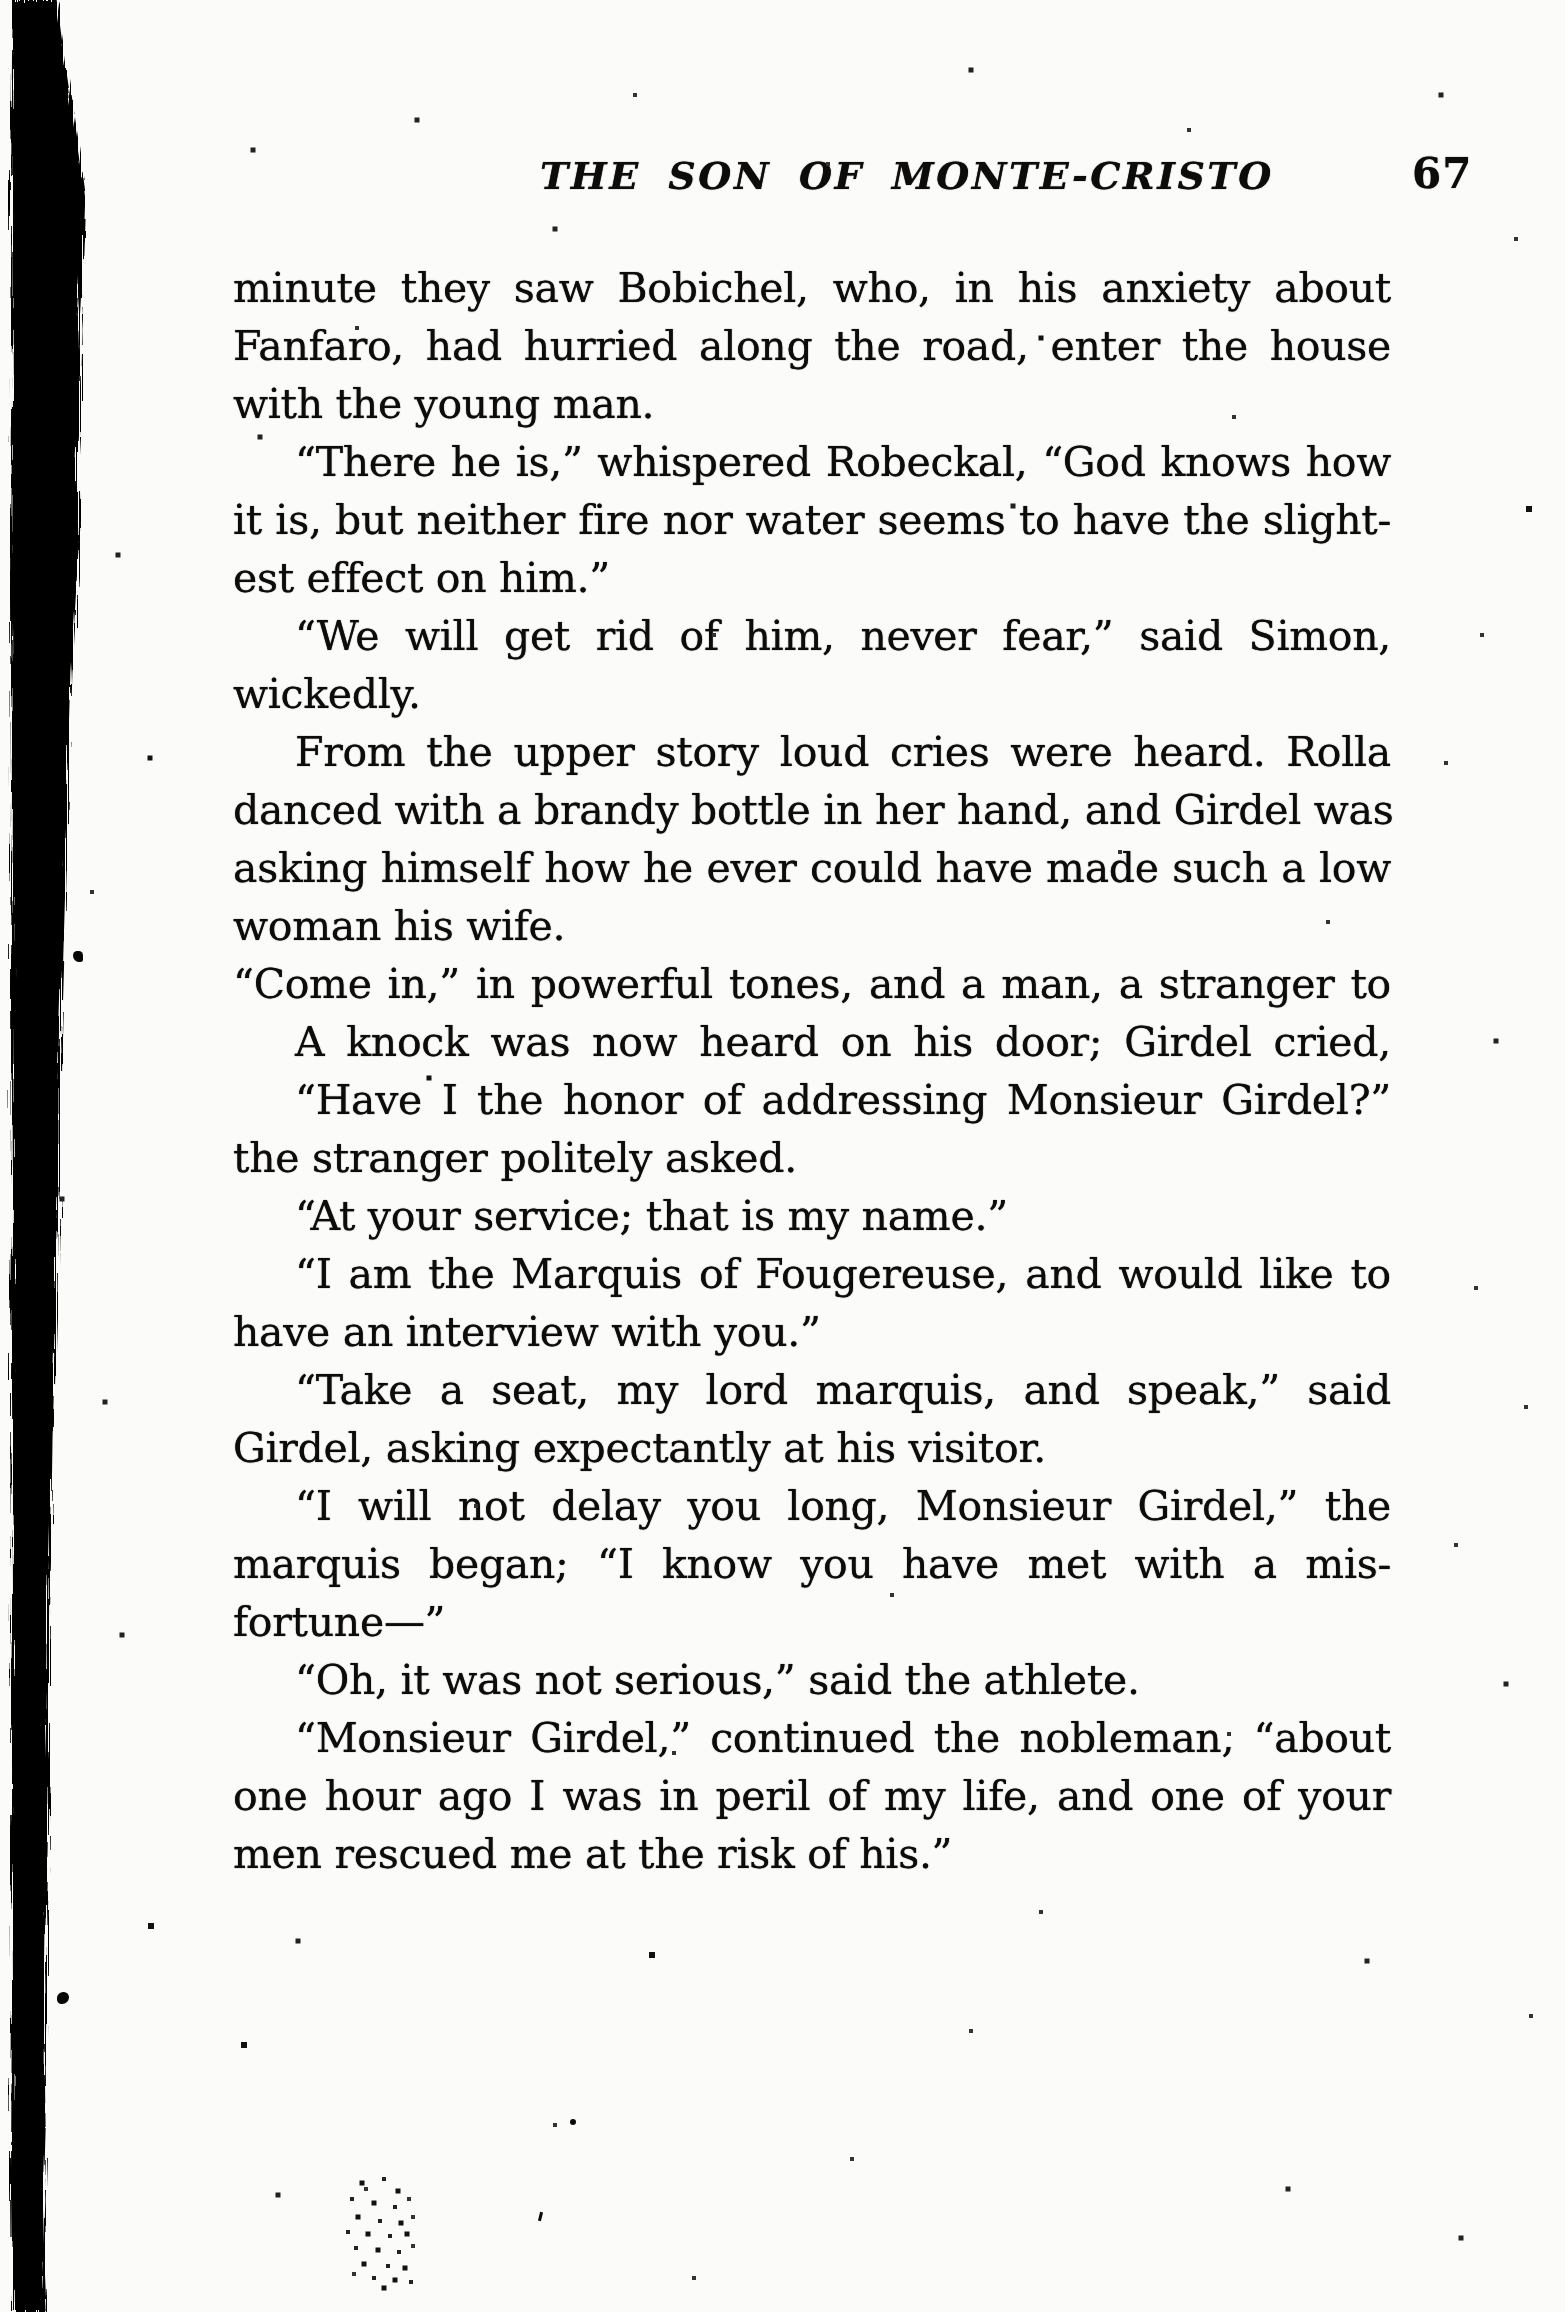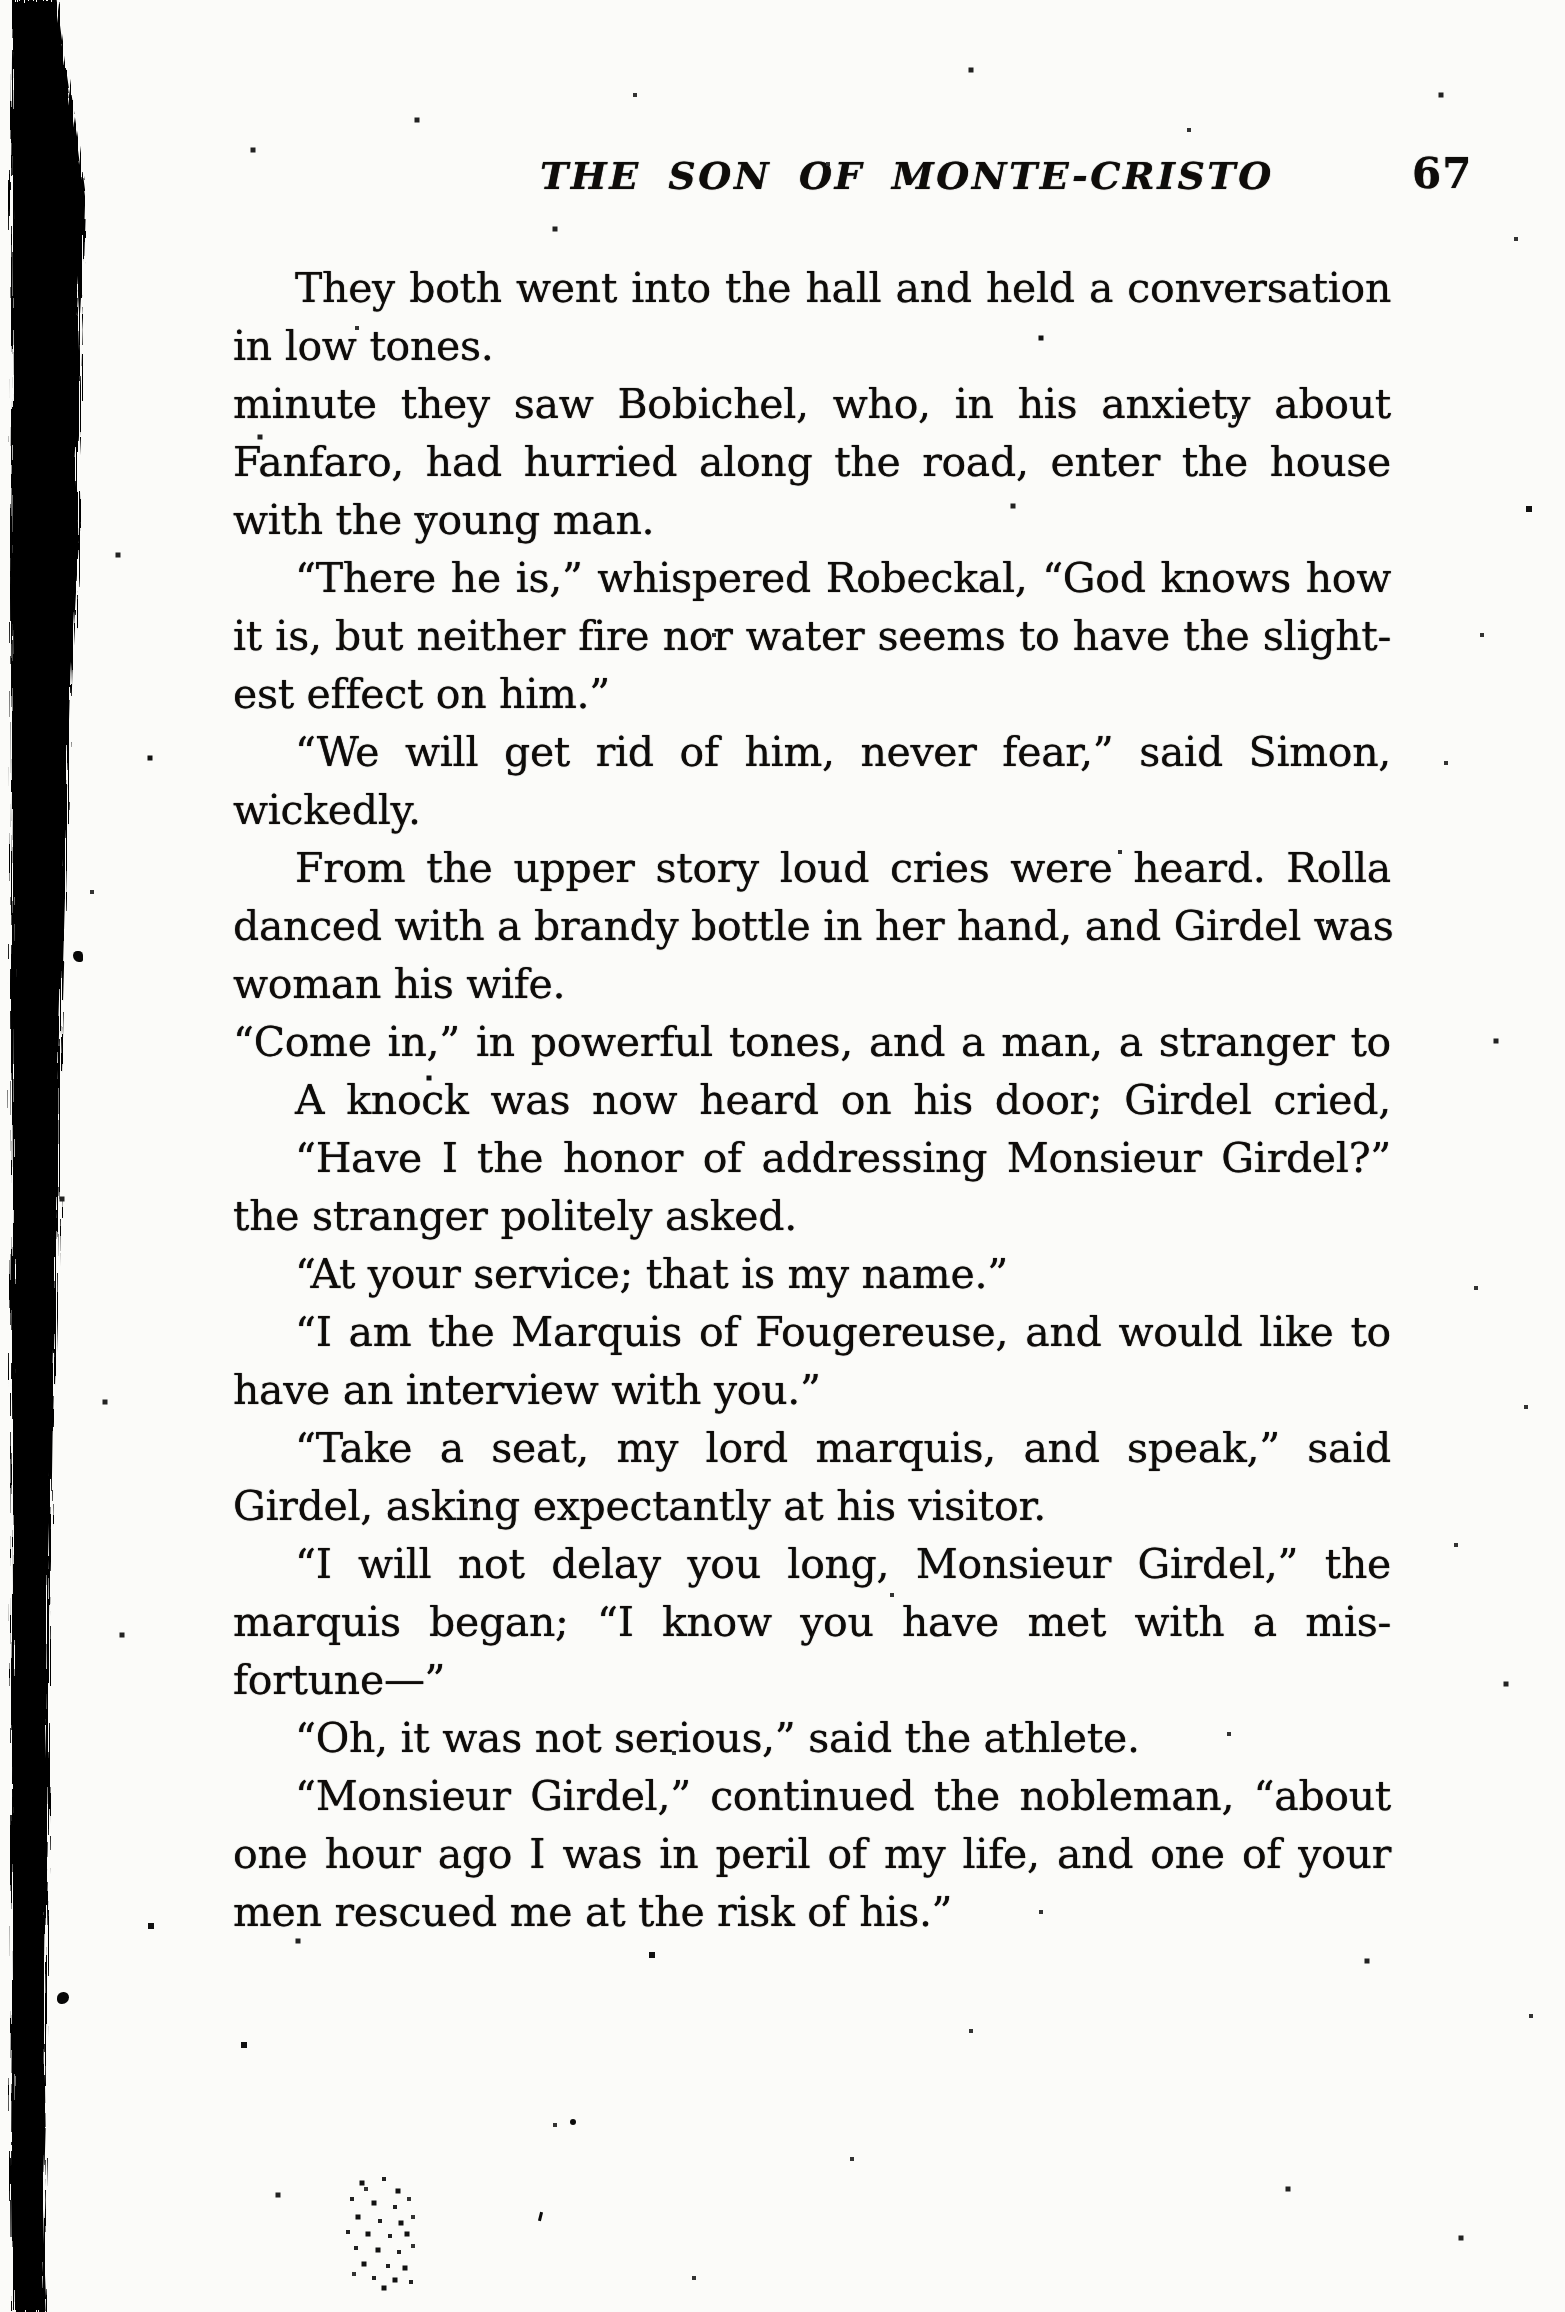--- a/index.html
+++ b/index.html
@@ -94,40 +94,37 @@
       55,1380 53,1450 52,1520 50,1590 49,1660 48,1730 50,1800 49,1870 47,1940
       46,2010 45,2080 46,2150 44,2220 46,2290 48,2336 12,2336 11,2200 12,2000
       11,1800 12,1600 11,1400 12,1200 11,1000 12,800 11,600 12,400 11,200 12,60"></polygon>
   </svg>
 
   <div class="running-title">THE SON OF MONTE-CRISTO</div>
   <div class="folio">67</div>
 
   <div class="text-block">
       <div class="para">
-        <div class="line j first">They both went into the hall and held a conversation</div>
-        <div class="line l">in low tones.</div>
-      </div>
-      <div class="para">
         <div class="line j">minute they saw Bobichel, who, in his anxiety about</div>
         <div class="line j">Fanfaro, had hurried along the road, enter the house</div>
         <div class="line l">with the young man.</div>
       </div>
       <div class="para">
         <div class="line j first">“There he is,” whispered Robeckal, “God knows how</div>
         <div class="line j">it is, but neither fire nor water seems to have the slight-</div>
         <div class="line l">est effect on him.”</div>
       </div>
       <div class="para">
         <div class="line j first">“We will get rid of him, never fear,” said Simon,</div>
         <div class="line l">wickedly.</div>
       </div>
       <div class="para">
         <div class="line j first">From the upper story loud cries were heard.  Rolla</div>
         <div class="line j">danced with a brandy bottle in her hand, and Girdel was</div>
+        <div class="line j">asking himself how he ever could have made such a low</div>
         <div class="line l">woman his wife.</div>
       </div>
       <div class="para">
         <div class="line j">“Come in,” in powerful tones, and a man, a stranger to</div>
         <div class="line j first">A knock was now heard on his door; Girdel cried,</div>
       </div>
       <div class="para">
         <div class="line j first">“Have I the honor of addressing Monsieur Girdel?”</div>
         <div class="line l">the stranger politely asked.</div>
       </div>

